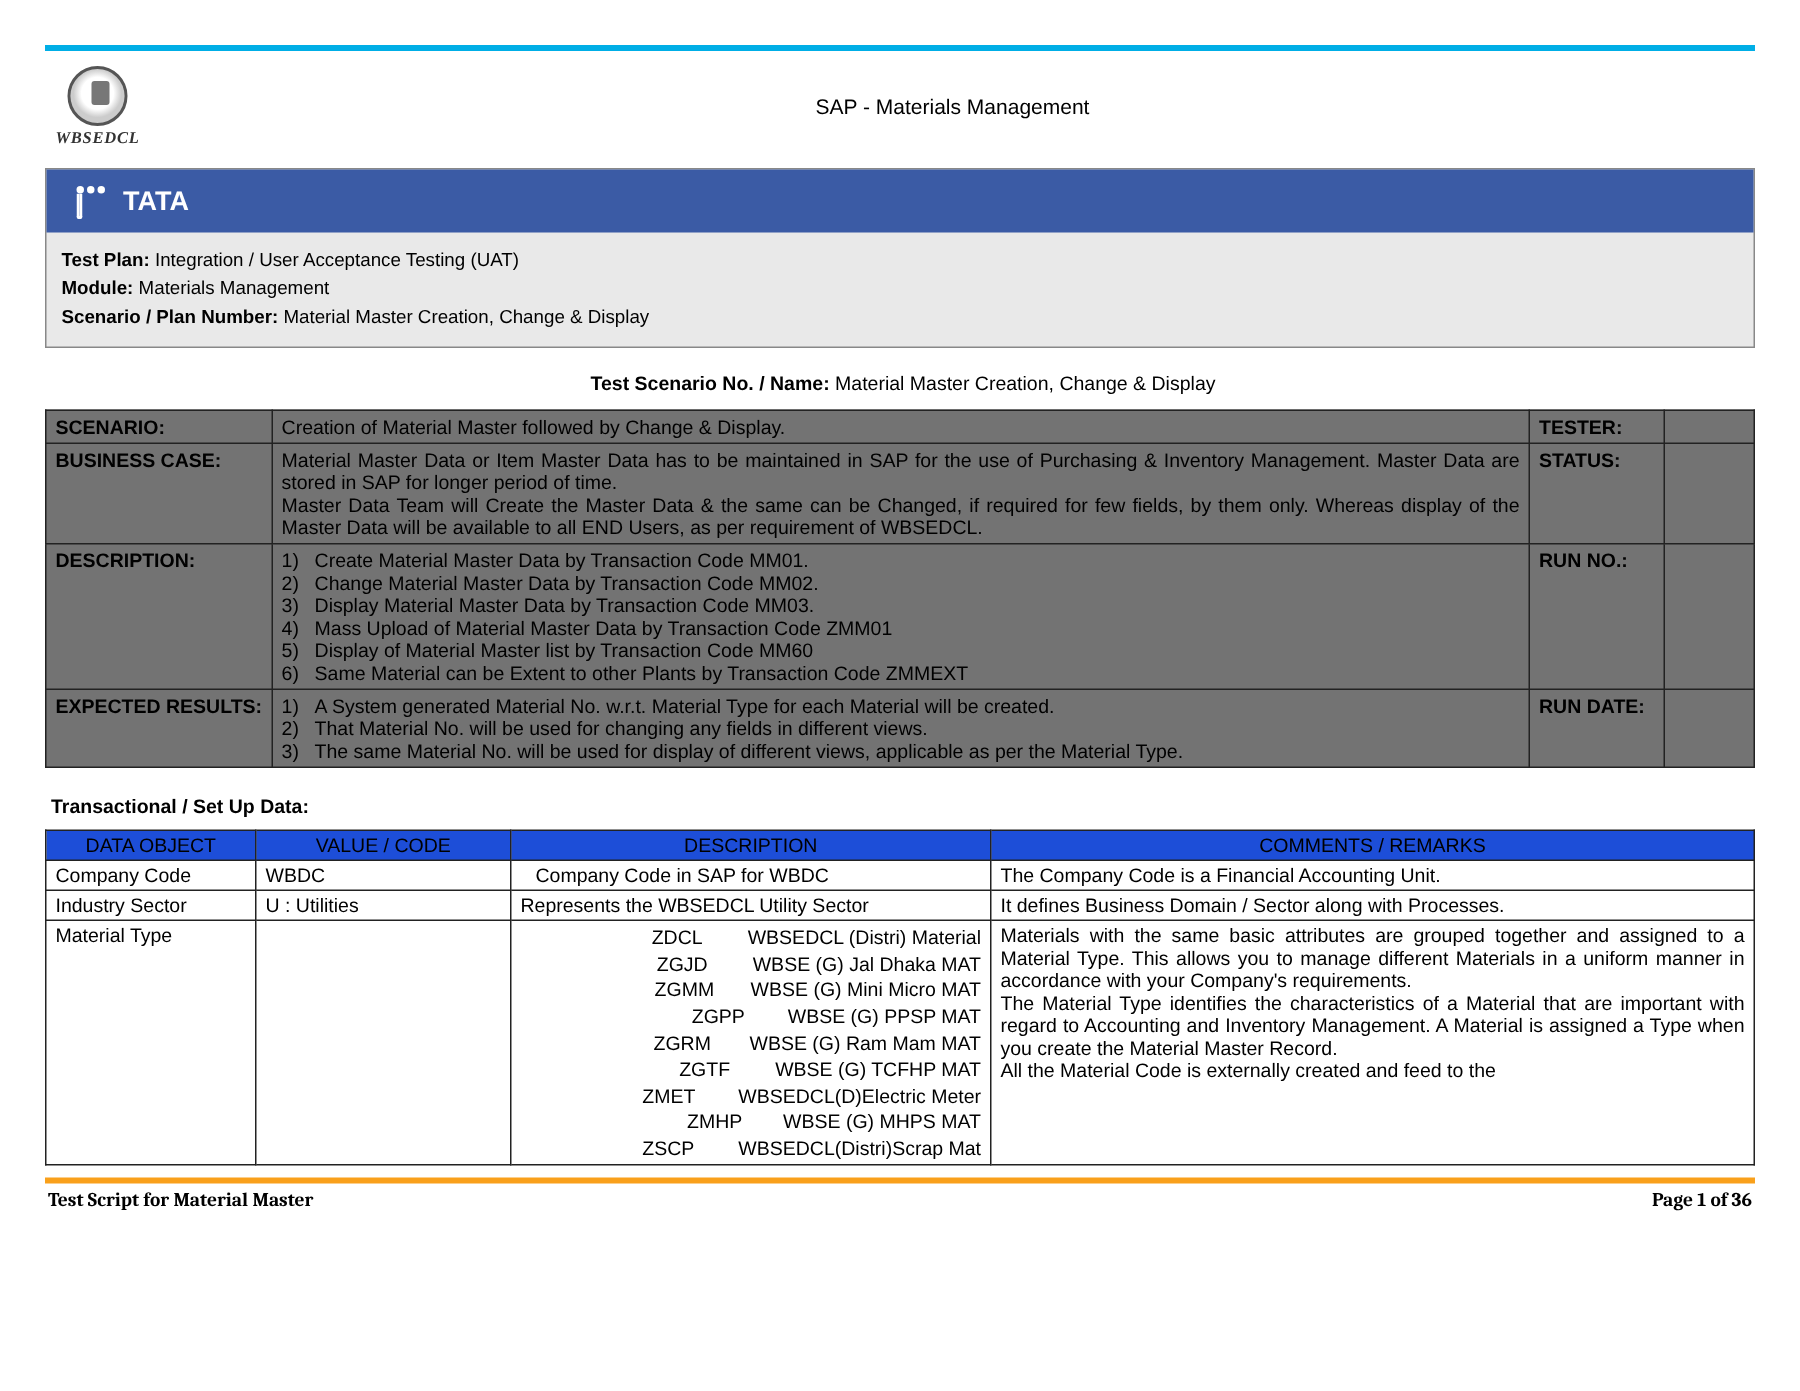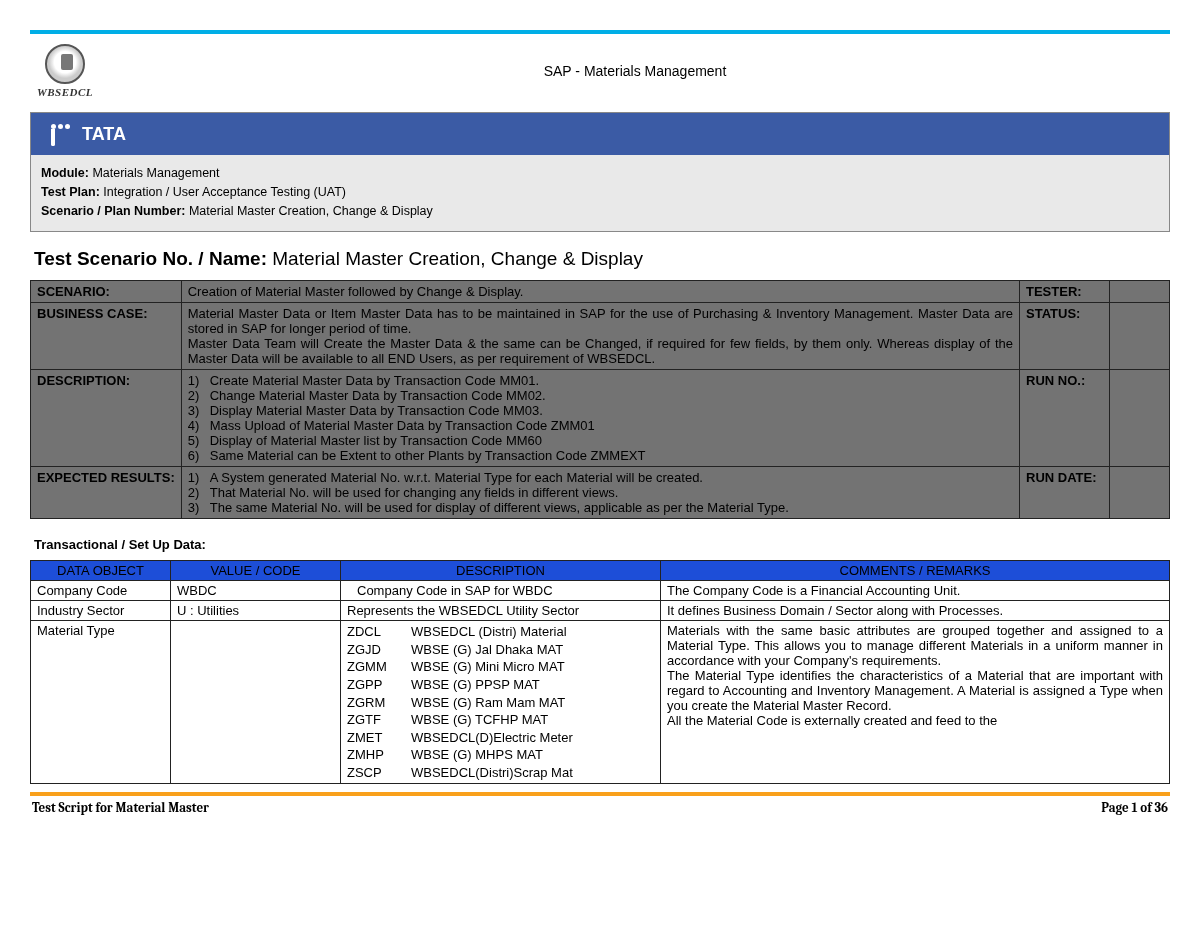--- a/index.html
+++ b/index.html
@@ -114,22 +114,23 @@
   }
   .blue-bar .right b { font-weight: bold; }
   .info-lines {
     padding: 8px 10px 10px 10px;
     font-size: 12.5px;
     line-height: 1.45;
   }
   .info-lines div { margin: 1px 0; }
   .info-lines b { font-weight: bold; }
   .scenario-title {
-    font-size: 19px;
+    font-size: 13px;
     margin: 16px 0 10px 4px;
+    text-align: center;
   }
   .scenario-title b { font-weight: bold; }
   table.grid {
     width: 100%;
     border-collapse: collapse;
     background: #737373;
     font-size: 13px;
   }
   table.grid td {
     border: 1px solid #222;
@@ -163,21 +164,21 @@
     padding: 2px 6px;
     vertical-align: top;
   }
   table.data th {
     font-weight: normal;
     text-align: center;
     background: #1d4ed8;
   }
   table.data td.just { text-align: justify; }
   .codes { line-height: 1.35; }
-  .codes .row { display: flex; gap: 14px; }
+  .codes .row { display: flex; gap: 14px; justify-content: flex-end; }
   .codes .c1 { width: 50px; }
   .bottom-rule {
     height: 4px;
     background: #f9a01b;
     margin: 8px 0 4px 0;
   }
   .footer {
     display: flex;
     justify-content: space-between;
     font-family: Cambria, Georgia, serif;
@@ -208,22 +209,22 @@
               <span></span>
               <span></span>
               <span></span>
             </span>
           <span class="arc"></span>
         </span>
         <span style="font-weight:bold; font-size:18px">TATA</span>
       </div>
     </div>
     <div class="info-lines">
+      <div><b>Test Plan:</b><span> Integration / User Acceptance Testing (UAT)</span></div>
       <div><b>Module:</b><span> Materials Management</span></div>
-      <div><b>Test Plan:</b><span> Integration / User Acceptance Testing (UAT)</span></div>
       <div><b>Scenario / Plan Number:</b><span> Material Master Creation, Change &amp; Display</span></div>
     </div>
   </div>
 
   <div class="scenario-title">
     <b>Test Scenario No. / Name:</b><span> Material Master Creation, Change &amp; Display</span>
   </div>
 
   <table class="grid">
     <tbody>

